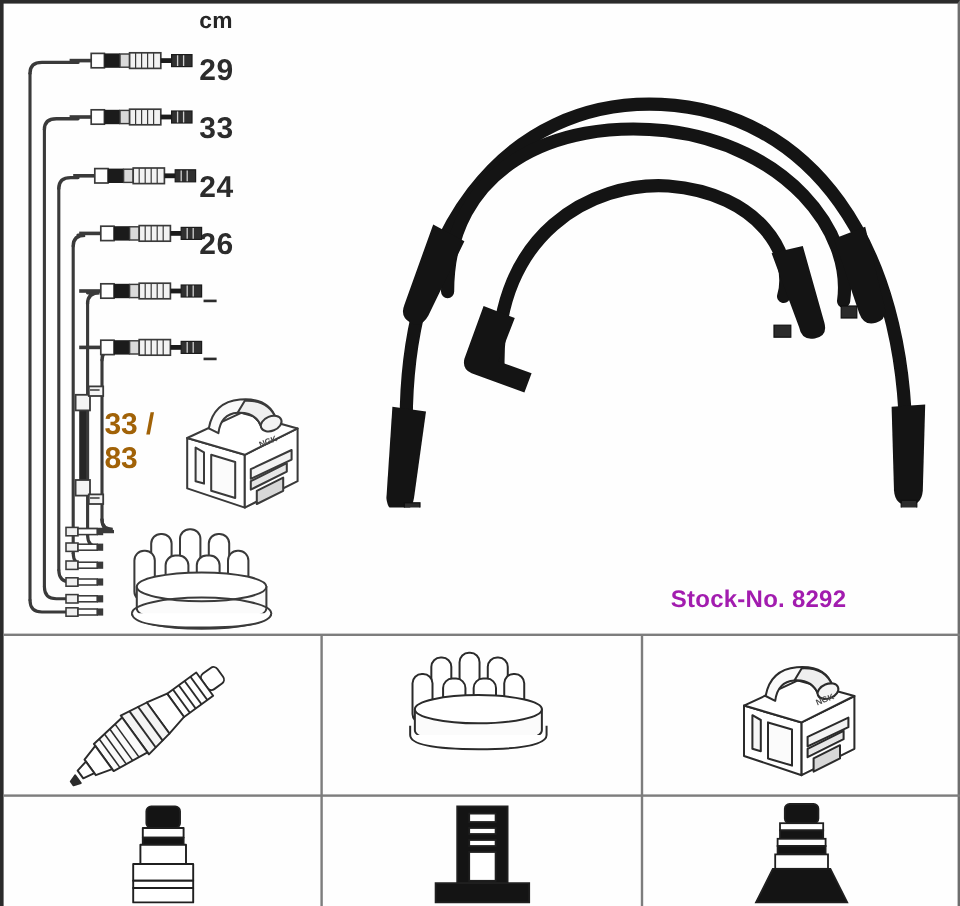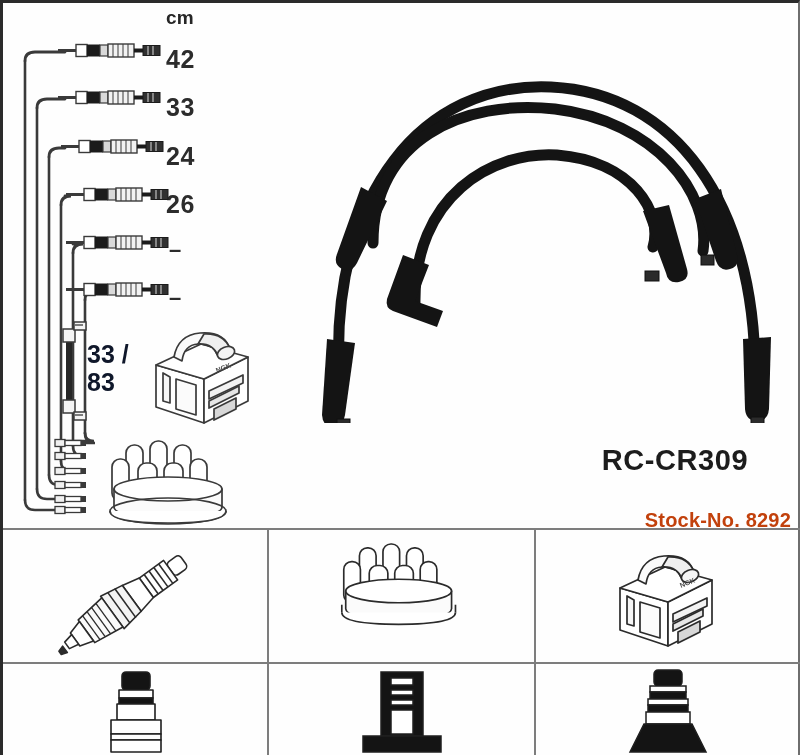--- a/index.html
+++ b/index.html
@@ -24,38 +24,38 @@
 
   
   .len-label{position:absolute;font-size:25px;font-weight:700;color:#2c2c2c;
              letter-spacing:.5px;text-align:left;line-height:1;}
   #cm-header{position:absolute;left:163px;top:4px;font-size:19px;
              font-weight:700;color:#262626;letter-spacing:.3px;}
 
   
   #partno{position:absolute;left:556px;top:441px;width:232px;text-align:center;
           font-size:29px;font-weight:700;color:#1c1c1c;letter-spacing:.6px;}
-  #stockno{position:absolute;left:556px;top:506px;width:232px;text-align:right;
-           font-size:20px;font-weight:700;color:#c2410c;letter-spacing:.2px;}
+  #stockno{position:absolute;left:556px;top:486px;width:232px;text-align:left;
+           font-size:20px;font-weight:700;color:#a21caf;letter-spacing:.2px;}
 
   #pair-len{position:absolute;left:84px;top:337px;font-size:25px;font-weight:700;
-            color:#0f172a;line-height:1.12;}
+            color:#a16207;line-height:1.12;}
 
   .svg-abs{position:absolute;left:0;top:0;}
 </style>
 </head>
 <body>
 
 <div id="sheet">
 
   <div id="main-panel">
 
     <div id="cm-header">cm</div>
 
-    <div class="len-label" style="left:163px;top:44px;">42</div>
+    <div class="len-label" style="left:163px;top:44px;">29</div>
     <div class="len-label" style="left:163px;top:92px;">33</div>
     <div class="len-label" style="left:163px;top:141px;">24</div>
     <div class="len-label" style="left:163px;top:189px;text-align:right;">26</div>
     <div class="len-label" style="left:166px;top:236px;font-size:22px;">–</div>
     <div class="len-label" style="left:166px;top:284px;font-size:22px;">–</div>
 
     <div id="pair-len">
       <div>33 /</div>
       <div>83</div>
     </div>
@@ -246,21 +246,20 @@
       <g>
         <path d="M112,262 C110,152 190,108 254,112 C330,118 360,170 350,204" fill="none" stroke="#141414" stroke-width="11" stroke-linecap="round"></path>
 
         <path d="M100,212 l26,10 l-14,36 l28,10 l-6,16 l-44,-16 q-8,-3 -6,-12 Z" fill="#141414"></path>
 
         <path d="M340,168 l26,-6 l18,64 q3,11 -8,13 q-11,2 -13,-9 Z" fill="#141414"></path>
         <rect x="342" y="228" width="14" height="10" fill="#2b2b2b" stroke="#101010" stroke-width="1"></rect>
       </g>
     </svg>
 
-    <div id="partno">RC-CR309</div>
     <div id="stockno">Stock-No. 8292</div>
   </div>
 
   <div id="main-panel-rule"></div>
 
   <div id="icon-grid">
 
     <div class="grid-vline" style="left:264px;"></div>
     <div class="grid-vline" style="left:531px;"></div>
     <div class="grid-hline" style="top:132px;"></div>

